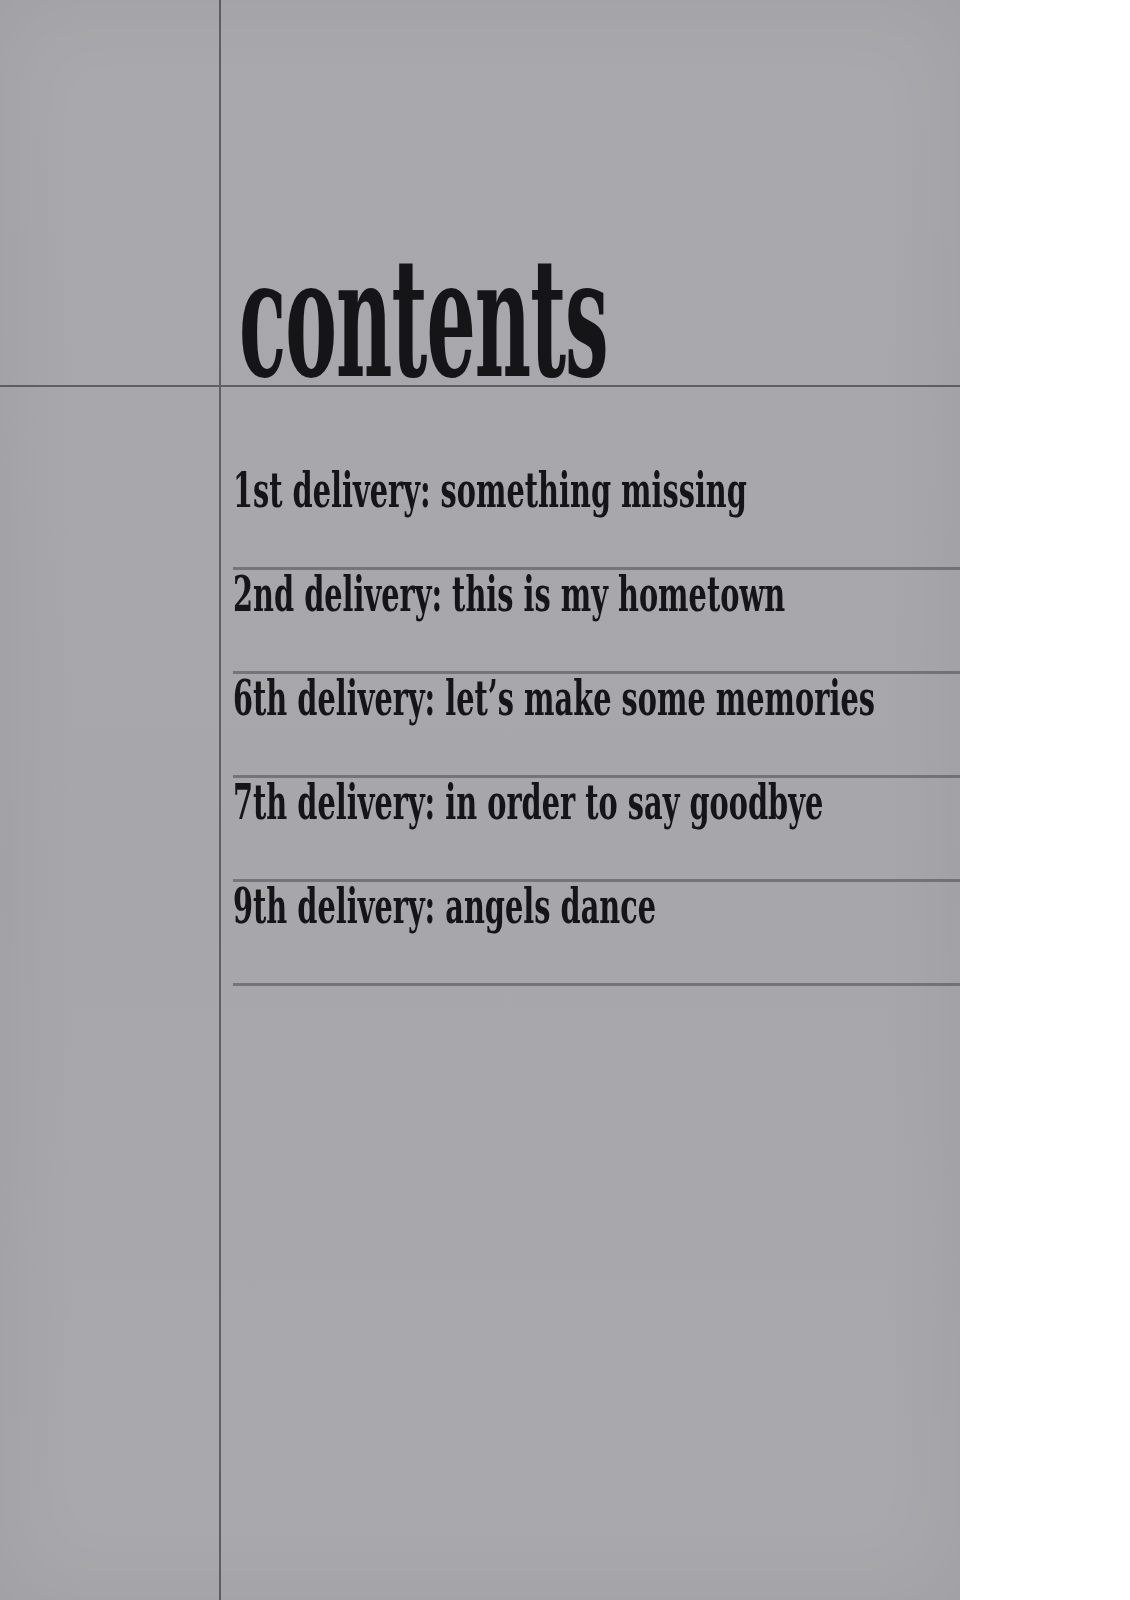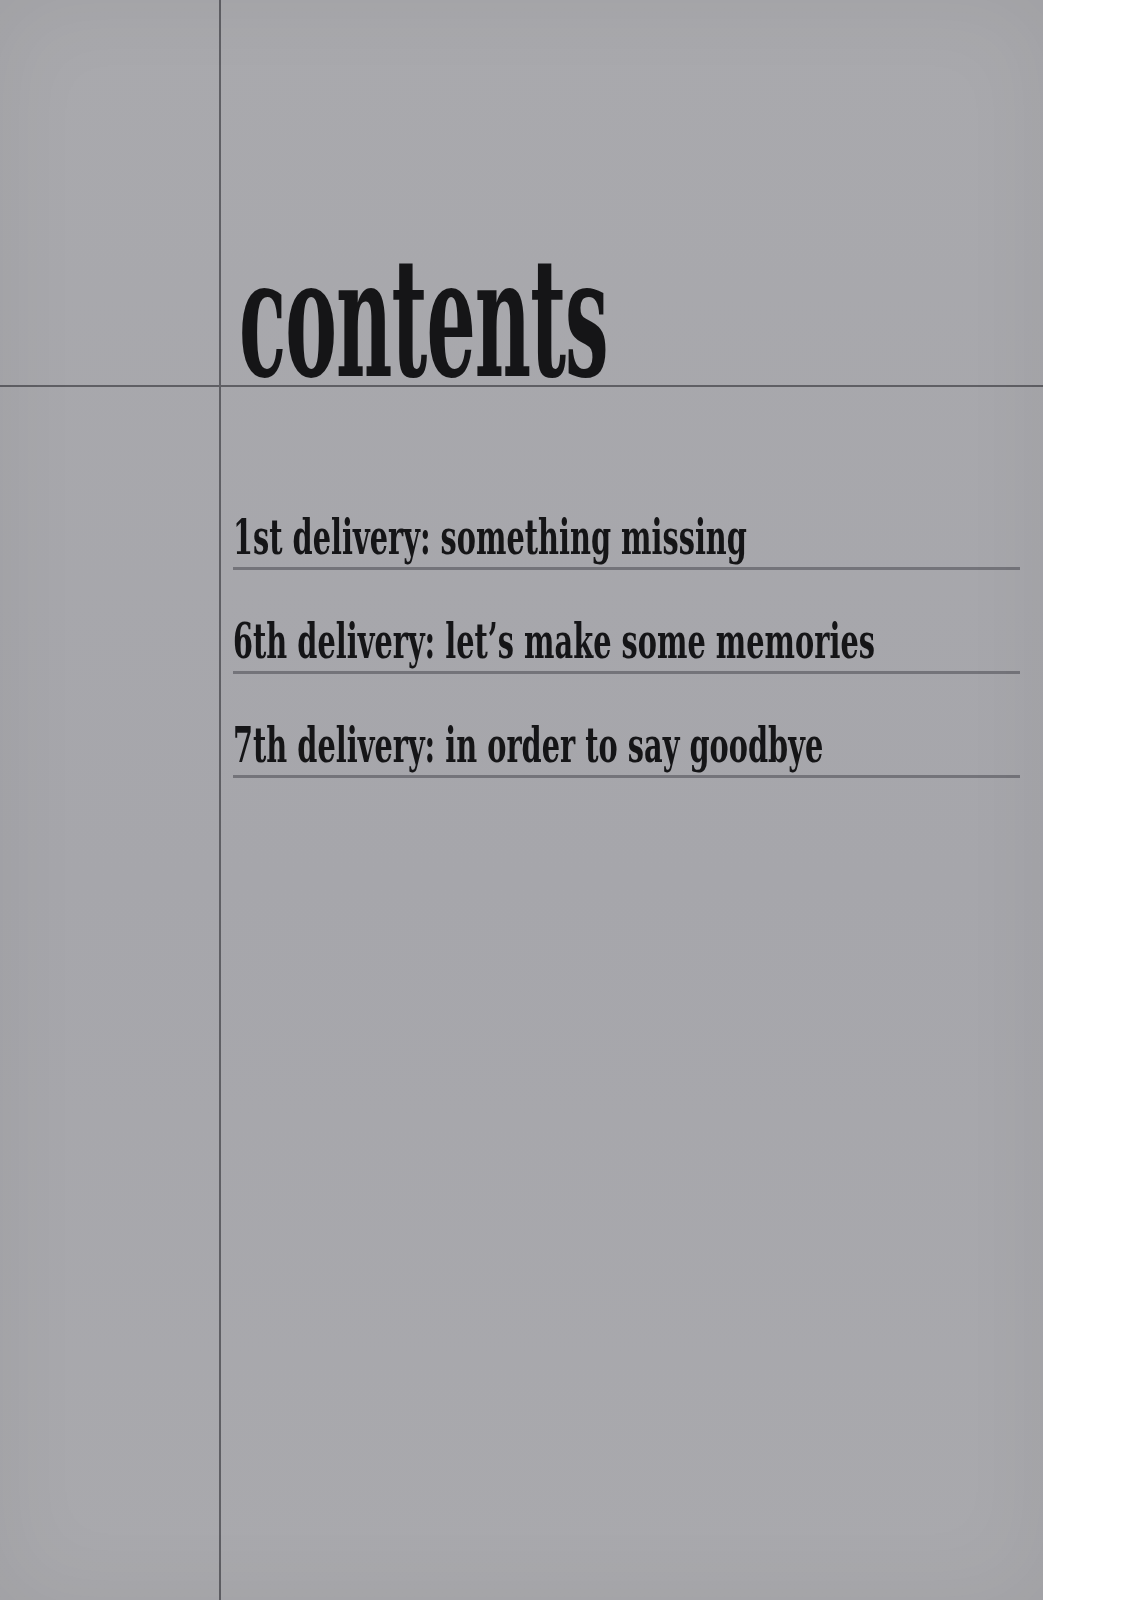--- a/index.html
+++ b/index.html
@@ -1,20 +1,20 @@
 <!DOCTYPE html>
 <html style="--bg: #a9a9ad; --bg2: #a6a6ab; --ink: #151517; --rule: #5f5f64; --underline: #74747a;"><head>
 <meta charset="utf-8">
 <style>
   html, body { margin: 0; padding: 0; }
   body { width: 1130px; height: 1600px; }
 
   .page {
     position: relative;
-    width: 1043px;
+    width: 960px;
     height: 1600px;
     background: linear-gradient(180deg, var(--bg) 0%, var(--bg2) 55%, var(--bg) 100%);
     overflow: hidden;
     font-family: "DejaVu Serif", "Liberation Serif", serif;
     color: var(--ink);
   }
   .page::after { 
     content: "";
     position: absolute; inset: 0;
     box-shadow: inset 0 0 90px rgba(0,0,0,0.06);
@@ -51,21 +51,21 @@
     position: absolute;
     left: 233px; top: 466px;
     width: 787px;
   }
   .row {
     box-sizing: border-box;
     height: 104px;
     border-bottom: 3px solid var(--underline);
     display: flex;
     justify-content: space-between;
-    align-items: flex-end;
+    align-items: flex-start;
     padding-bottom: 6px;
   }
   .row .label,
   .row .pageno {
     font-size: 48px;
     font-weight: bold;
     line-height: 1;
     white-space: nowrap;
   }
   .row .label {
@@ -86,30 +86,38 @@
 
   <h1 class="title">contents</h1>
 
   <div class="toc">
 
       <div class="row">
         <span class="label">1st delivery: something missing</span>
         <span class="pageno">3</span>
       </div>
 
+      <div class="row">
+        <span class="label">2nd delivery: this is my hometown</span>
+
+      </div>
 
 
 
 
       <div class="row">
         <span class="label">6th delivery: let’s make some memories</span>
 
       </div>
 
       <div class="row">
         <span class="label">7th delivery: in order to say goodbye</span>
 
       </div>
 
 
+      <div class="row">
+        <span class="label">9th delivery: angels dance</span>
+        <span class="pageno">194</span>
+      </div>
 
     </div>
 </div>
 
 </body></html>

